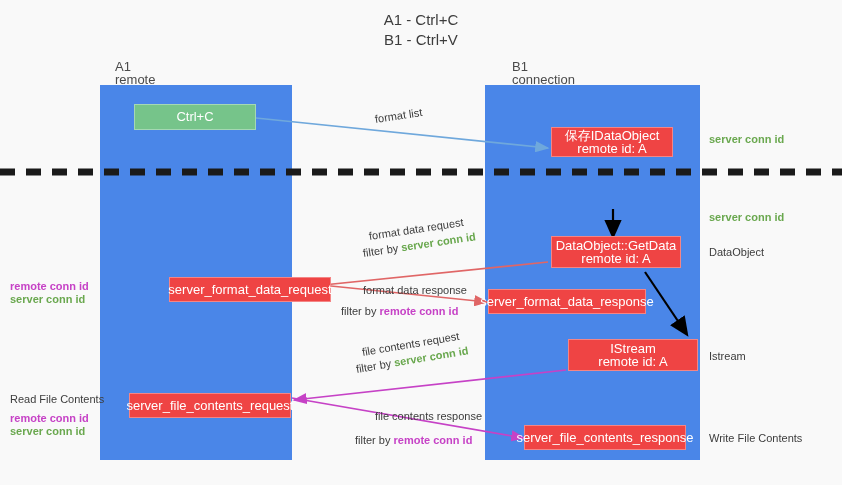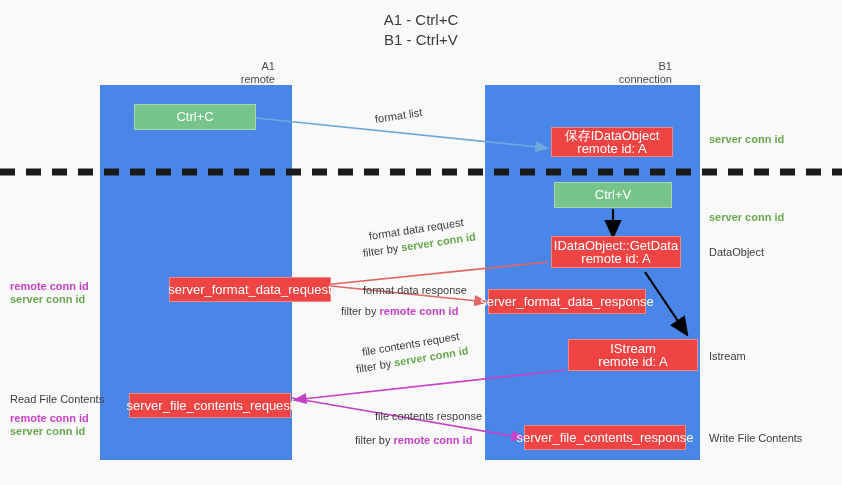--- a/index.html
+++ b/index.html
@@ -36,22 +36,22 @@
     width: 842px;
     text-align: center;
     font-size: 15px;
     color: #3c3c3c;
     line-height: 20px;
   }
 
   
   .col-header {
     position: absolute;
-    text-align: right;
-    font-size: 11px;
+    text-align: left;
+    font-size: 13px;
     color: #4a4a4a;
     line-height: 13px;
     width: 160px;
   }
 
   
   .lane {
     position: absolute;
     background: #4a86e8;
   }
@@ -149,26 +149,23 @@
 
   <div class="box green" style="left:134px; top:104px; width:122px; height:26px;">
     <div>Ctrl+C</div>
   </div>
 
   <div class="box orange" style="left:551px; top:127px; width:122px; height:30px;">
     <div>保存IDataObject</div>
     <div>remote id: A</div>
   </div>
 
-  <div class="box green" style="left:554px; top:182px; width:118px; height:26px;">
-    <div>Ctrl+V</div>
-  </div>
 
   <div class="box orange" style="left:551px; top:236px; width:130px; height:32px;">
-    <div>IDataObject::GetData</div>
+    <div>DataObject::GetData</div>
     <div>remote id: A</div>
   </div>
 
   <div class="box orange" style="left:568px; top:339px; width:130px; height:32px;">
     <div>IStream</div>
     <div>remote id: A</div>
   </div>
 
   <div class="box orange" style="left:129px; top:277px; width:162px; height:25px;margin-left:40px;">
     <div>server_format_data_request</div>

